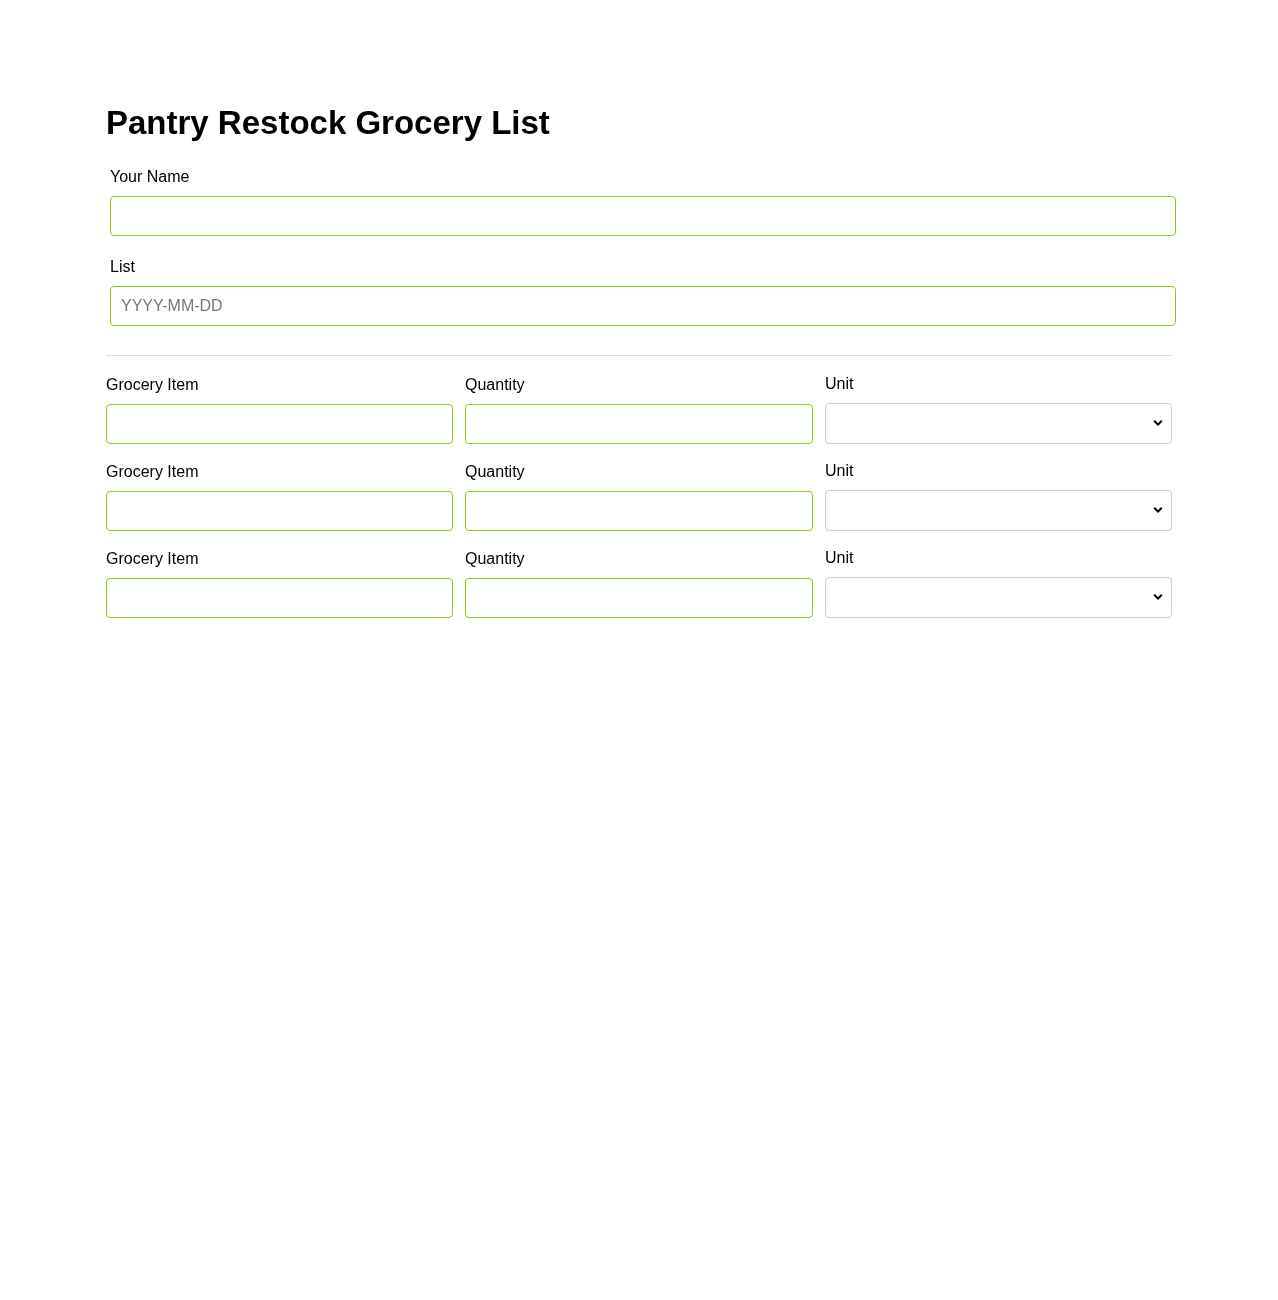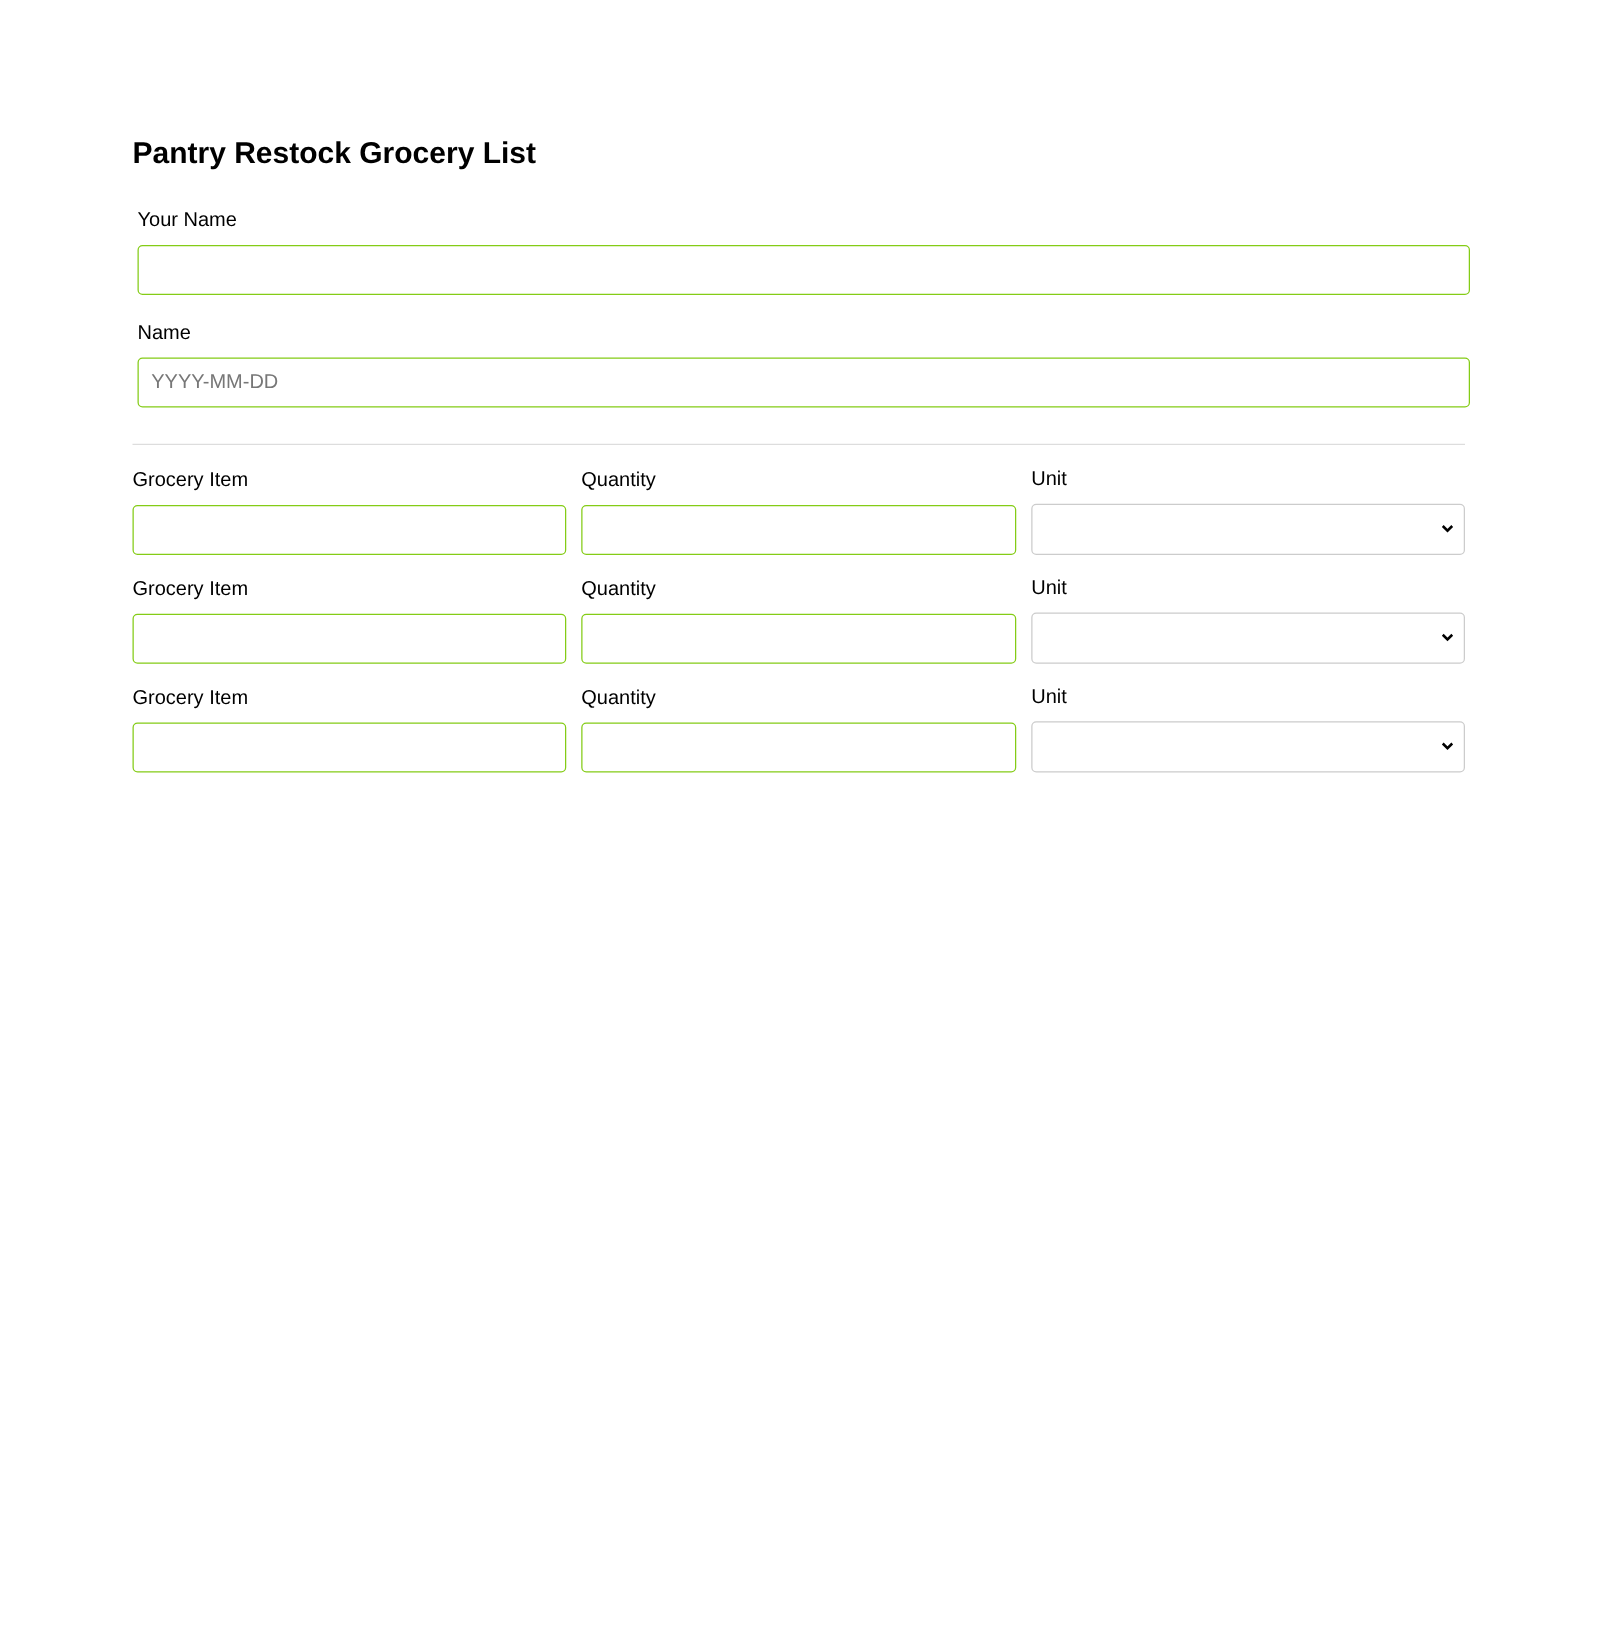--- a/index.html
+++ b/index.html
@@ -13,21 +13,21 @@
       position: absolute;
       left: 106px;
       top: 0;
       width: 1066px;
     }
     h1 {
       margin: 0;
       position: absolute;
       top: 104px;
       left: 0;
-      font-size: 24px;
+      font-size: 33px;
       font-weight: bold;
       line-height: 38px;
       white-space: nowrap;
     }
     .field { position: absolute; left: 4px; width: 1066px; }
     label.lbl {
       display: block;
       font-size: 16px;
       line-height: 18px;
       height: 18px;
@@ -94,21 +94,21 @@
 
 <div class="container">
   <h1>Pantry Restock Grocery List</h1>
 
   <div class="field" style="top:168px;">
     <label class="lbl">Your Name</label>
     <input class="text-input" type="text" style="margin-top: 10px;" placeholder="">
   </div>
 
   <div class="field" style="top:258px;">
-    <label class="lbl">Name</label>
+    <label class="lbl">List</label>
     <input class="text-input" type="text" style="margin-top: 10px;" placeholder="YYYY-MM-DD">
   </div>
 
   <div class="divider"></div>
 
   <div class="row" style="top:376px;">
     <div class="col c1">
       <label class="lbl">Grocery Item</label>
       <input class="text-input" type="text" style="margin-top: 10px;">
     </div>

